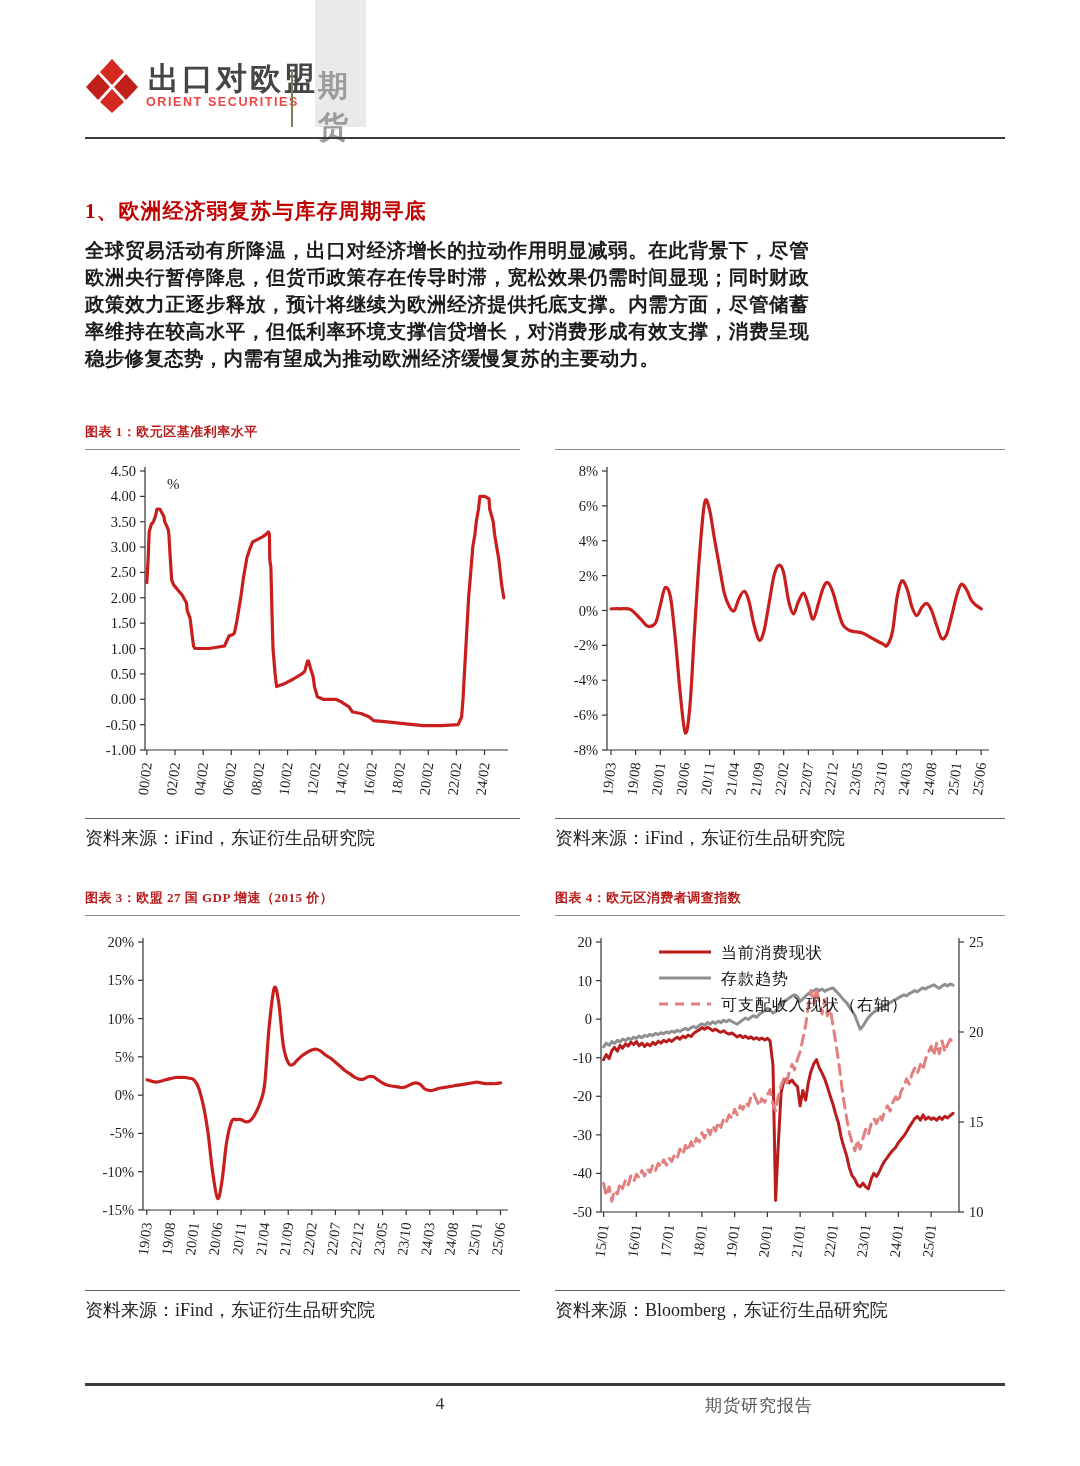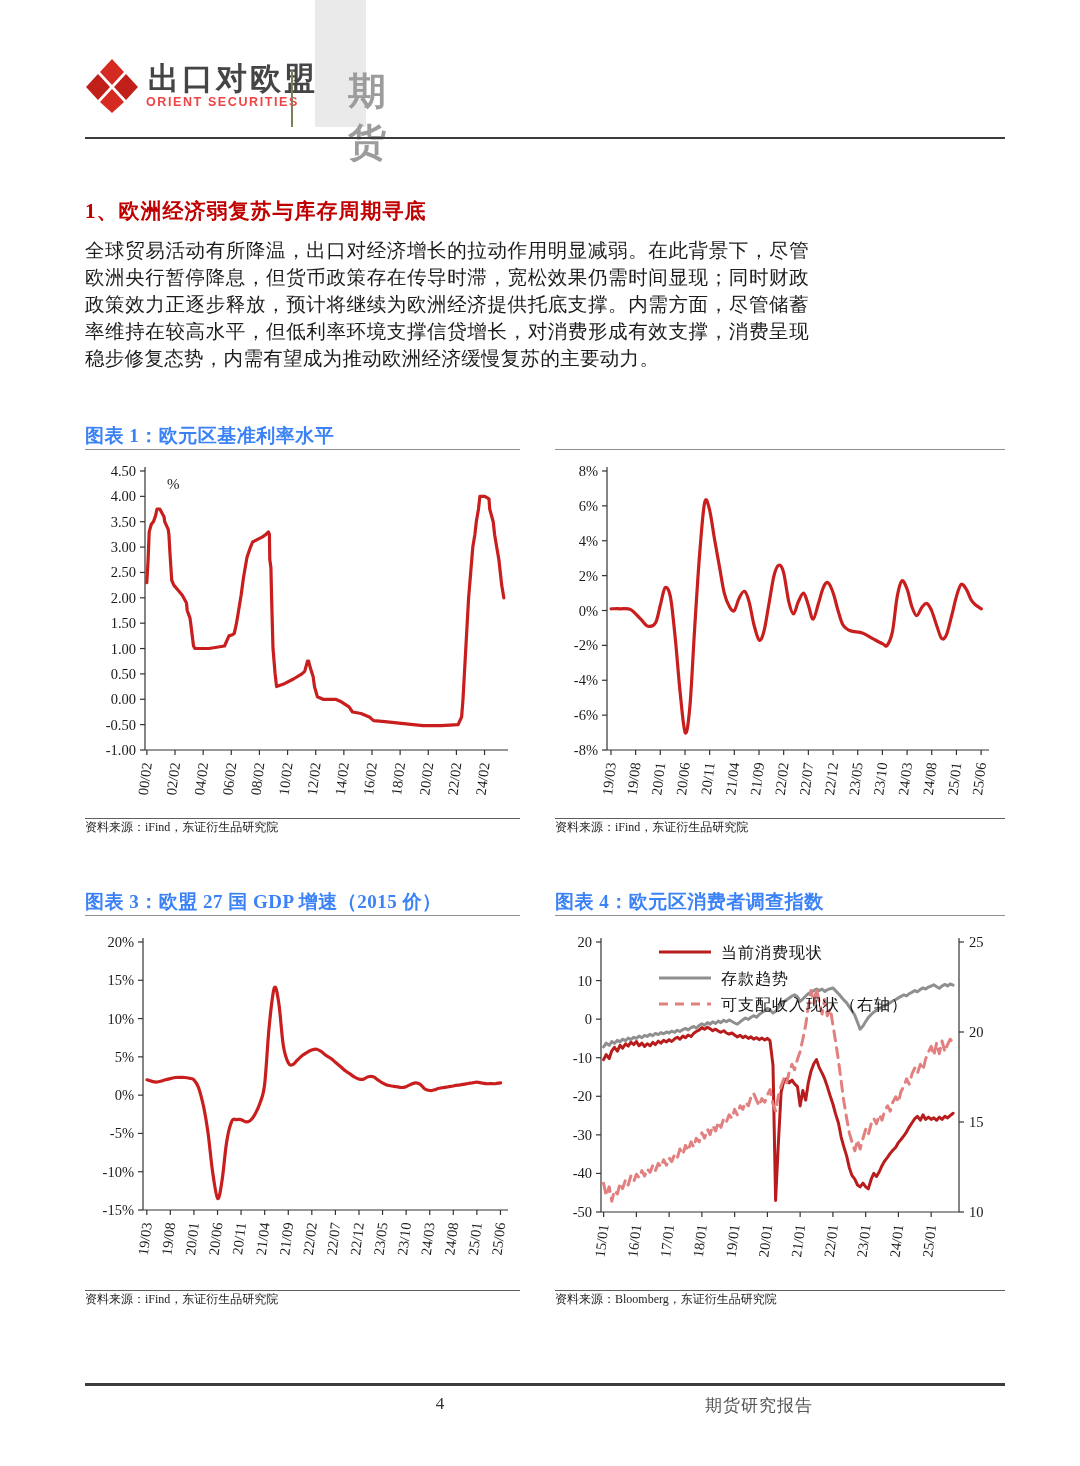--- a/index.html
+++ b/index.html
@@ -3,40 +3,40 @@
 <meta charset="utf-8">
 <style>
   html,body{margin:0;padding:0;background:#d8d8d8;}
   .page{position:relative;width:1080px;height:1466px;background:#ffffff;margin:0 auto;
         font-family:"Liberation Serif","DejaVu Serif",serif;overflow:hidden;}
   .abs{position:absolute;}
 
   
   .band{left:315px;top:0;width:51px;height:127px;background:#eaeaea;}
   .dept{left:318px;top:66px;width:60px;font-family:"Liberation Sans","DejaVu Sans",sans-serif;
-        font-weight:bold;font-size:38px;color:#9c9c9c;letter-spacing:2px;margin-left:30px;}
+        font-weight:bold;font-size:30px;color:#9c9c9c;letter-spacing:2px;}
   .logo-icon{left:85px;top:58px;}
   .brand-cn{left:148px;top:58px;font-family:"Liberation Sans","DejaVu Sans",sans-serif;
             font-weight:bold;font-size:31px;color:#454545;letter-spacing:3px;}
   .brand-en{left:146px;top:95px;font-family:"Liberation Sans","DejaVu Sans",sans-serif;
             font-weight:bold;font-size:12.5px;color:#ef4444;letter-spacing:1.6px;text-align:center;}
   .vdiv{left:291px;top:70px;width:2px;height:57px;background:#7e7e58;}
   .report-meta{left:555px;top:110px;width:450px;text-align:right;font-weight:bold;
                font-size:19px;color:#111;}
   .hrule{left:85px;top:137px;width:920px;height:2px;background:#3c3c3c;}
 
   
   .sec-title{left:85px;top:197px;font-size:21px;font-weight:bold;color:#c00000;letter-spacing:1px;}
   .body-par{left:85px;top:237px;width:724px;font-size:19.5px;line-height:27px;color:#1c1c1c;
-            text-align:justify;letter-spacing:0.3px;}
+            text-align:justify;letter-spacing:0.3px;font-weight:bold;}
 
   
-  .fig-title{font-size:19px;font-weight:bold;color:#3b82f6;letter-spacing:0.5px;}
+  .fig-title{font-size:13px;font-weight:bold;color:#b91c1c;letter-spacing:0.5px;}
   .fig-underline{height:0;border-top:1.5px solid #8f8f8f;}
-  .fig-source{font-size:12px;color:#222;border-top:1px solid #5f5f5f;}
+  .fig-source{font-size:18px;color:#222;border-top:1px solid #5f5f5f;padding-top:7px;}
   svg{display:block;}
   svg text{font-family:"Liberation Serif","DejaVu Serif",serif;}
 
   
   .frule{left:85px;top:1383px;width:920px;height:2.5px;background:#3c3c3c;}
   .pageno{left:340px;top:1394px;width:200px;text-align:center;font-size:17px;color:#333;}
   .footlabel{left:705px;top:1394px;width:300px;text-align:left;font-size:17px;color:#555;letter-spacing:1px;}
 </style>
 </head>
 <body>

